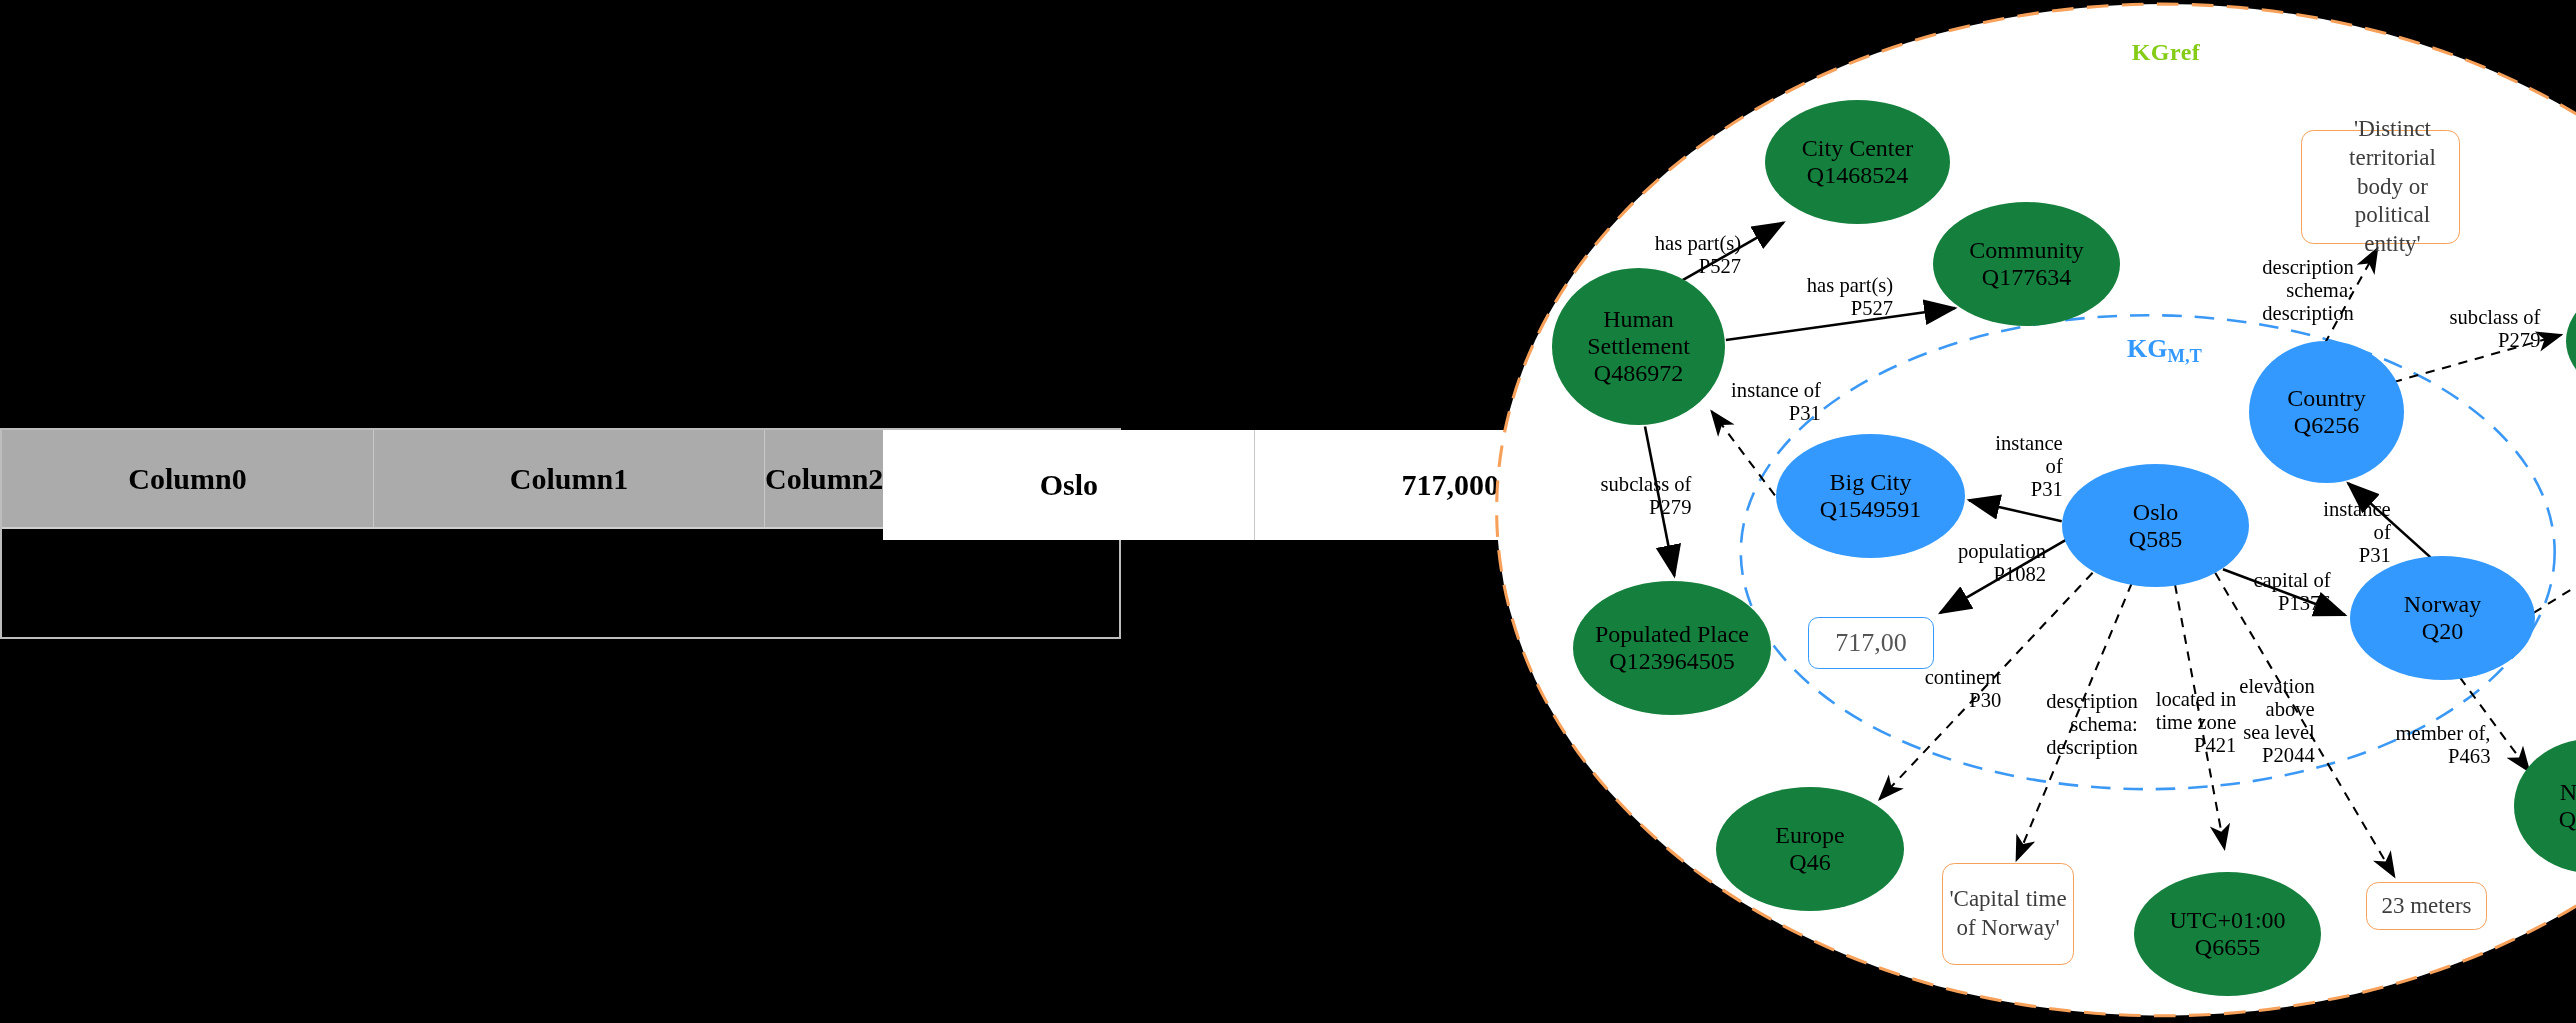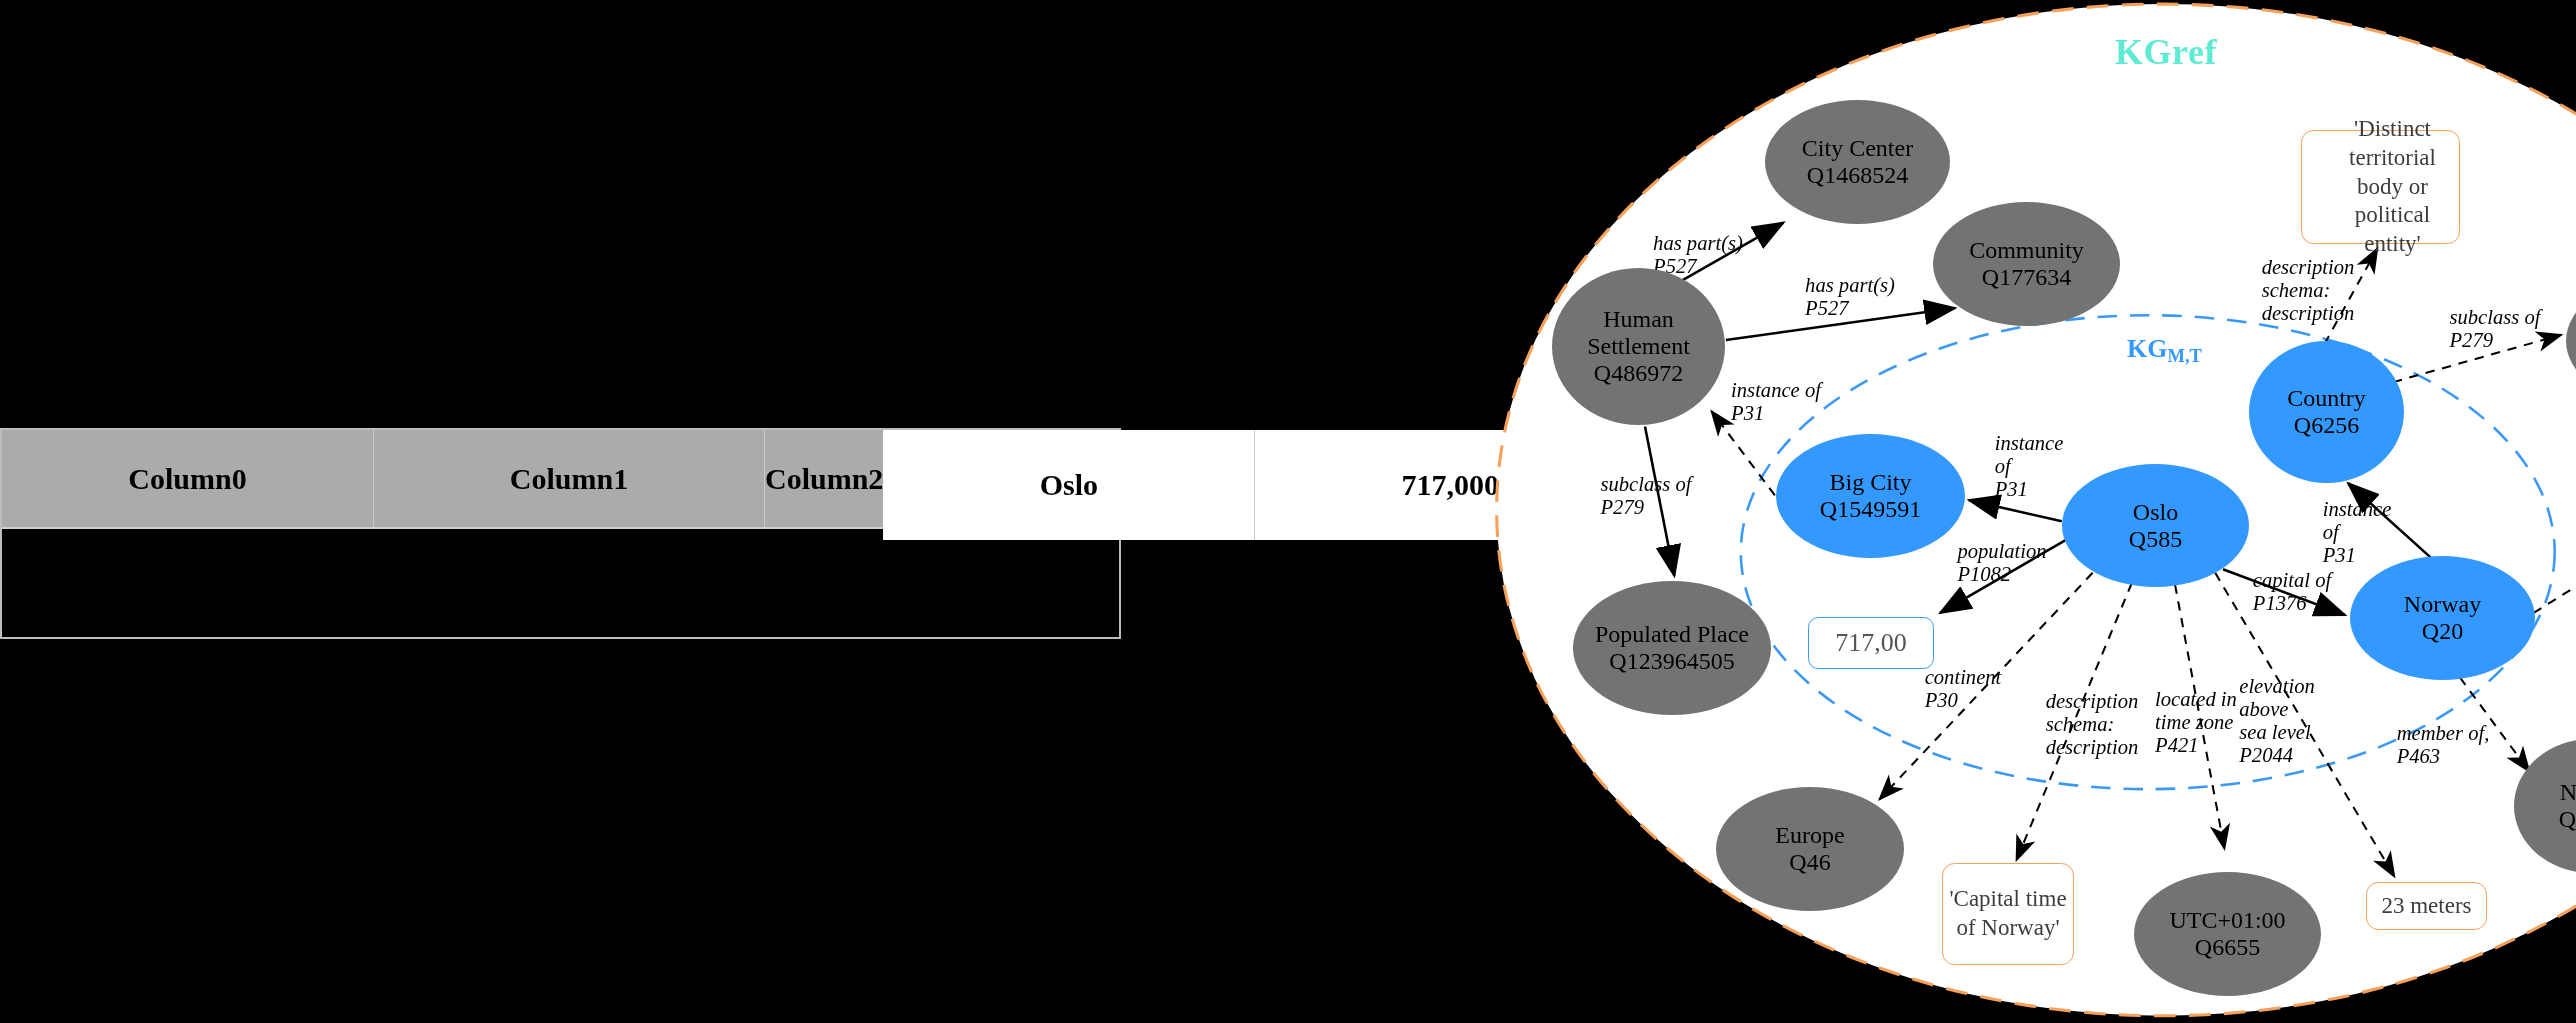--- a/index.html
+++ b/index.html
@@ -15,33 +15,33 @@
   .t-cell{display:flex;align-items:center;justify-content:center;
           font-size:30px;font-weight:bold;color:#000;box-sizing:border-box;}
   .t-cell.c0{width:371px;}
   .t-cell.c1{width:392px;border-left:1.5px solid #c9c9c9;border-right:1.5px solid #c9c9c9;}
   .t-cell.c2{flex:1;}
 
   
   svg.layer{position:absolute;left:0;top:0;}
   .node{position:absolute;border-radius:50%;display:flex;align-items:center;justify-content:center;
         text-align:center;white-space:pre-line;font-size:24px;line-height:1.12;color:#000;z-index:3;}
-  .node.orange{background:#737373;}
+  .node.orange{background:#15803d;}
   .node.blue{background:#3399FF;}
 
   .litbox{position:absolute;background:#fff;border:1.5px solid #F5A25C;border-radius:12.4px;
           display:flex;align-items:center;justify-content:center;text-align:center;
           white-space:pre-line;font-size:23px;line-height:1.25;color:#3d3d3d;z-index:3;box-sizing:border-box;}
   .litbox.bluebrd{border-color:#3399FF;border-radius:10.3px;font-size:26px;color:#555;}
 
-  .elabel{position:absolute;transform:translate(-50%,-50%);text-align:left;
-          white-space:pre-line;font-size:20.6px;line-height:1.12;color:#000;z-index:2;font-style:italic;}
+  .elabel{position:absolute;transform:translate(-50%,-50%);text-align:right;
+          white-space:pre-line;font-size:20.6px;line-height:1.12;color:#000;z-index:2;}
 
-  .kgref{position:absolute;transform:translate(-50%,-50%);font-size:36px;font-weight:bold;
-         color:#5eead4;z-index:2;letter-spacing:0.5px;}
+  .kgref{position:absolute;transform:translate(-50%,-50%);font-size:24px;font-weight:bold;
+         color:#84cc16;z-index:2;letter-spacing:0.5px;}
   .kgmt{position:absolute;font-size:26px;font-weight:bold;color:#3399FF;z-index:2;}
   .kgmt .sub{font-size:18.5px;vertical-align:-5.2px;}
 </style>
 </head>
 <body>
 
 <div class="stage">
 
   <div class="datatable">
     <div class="t-row head">

